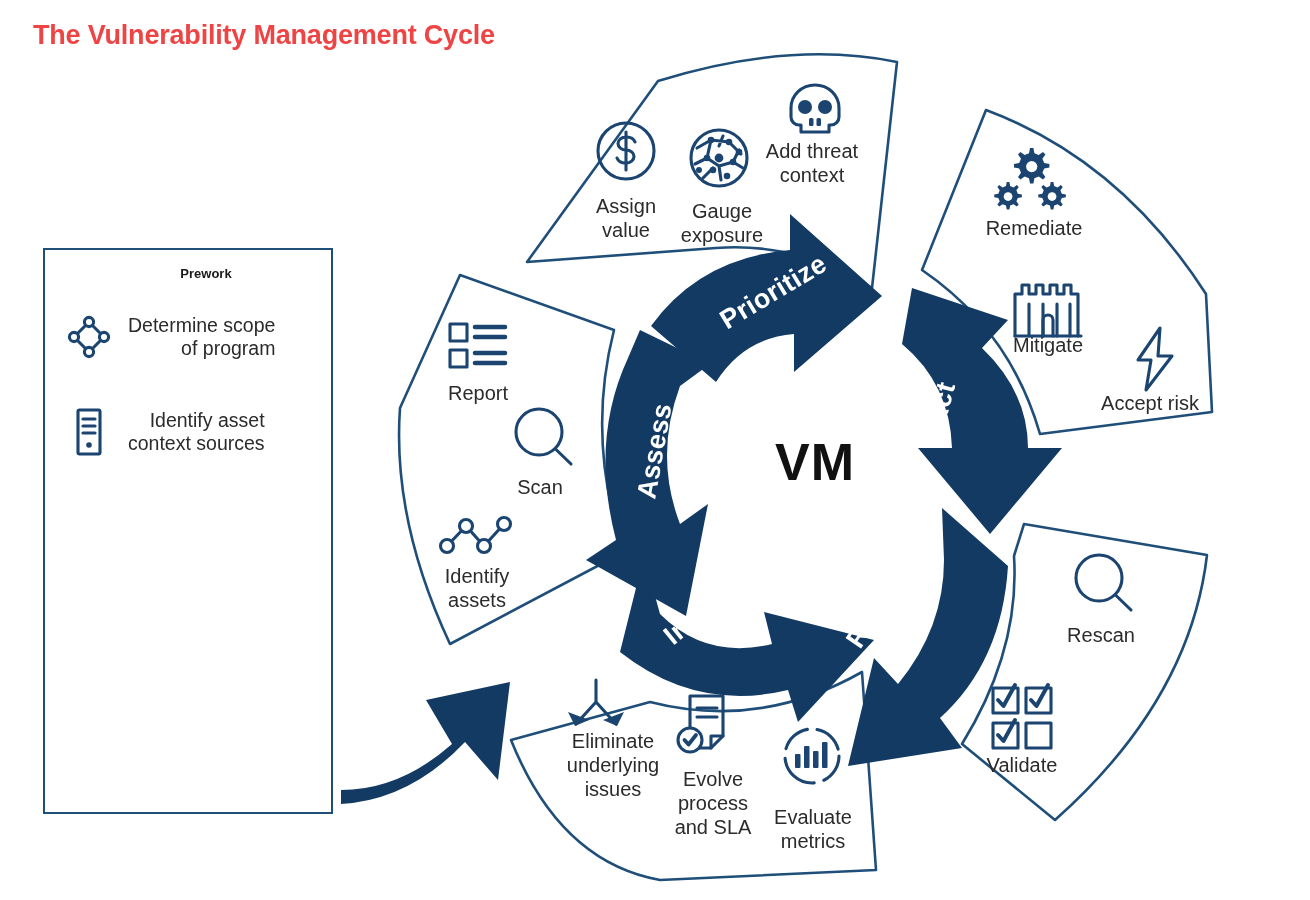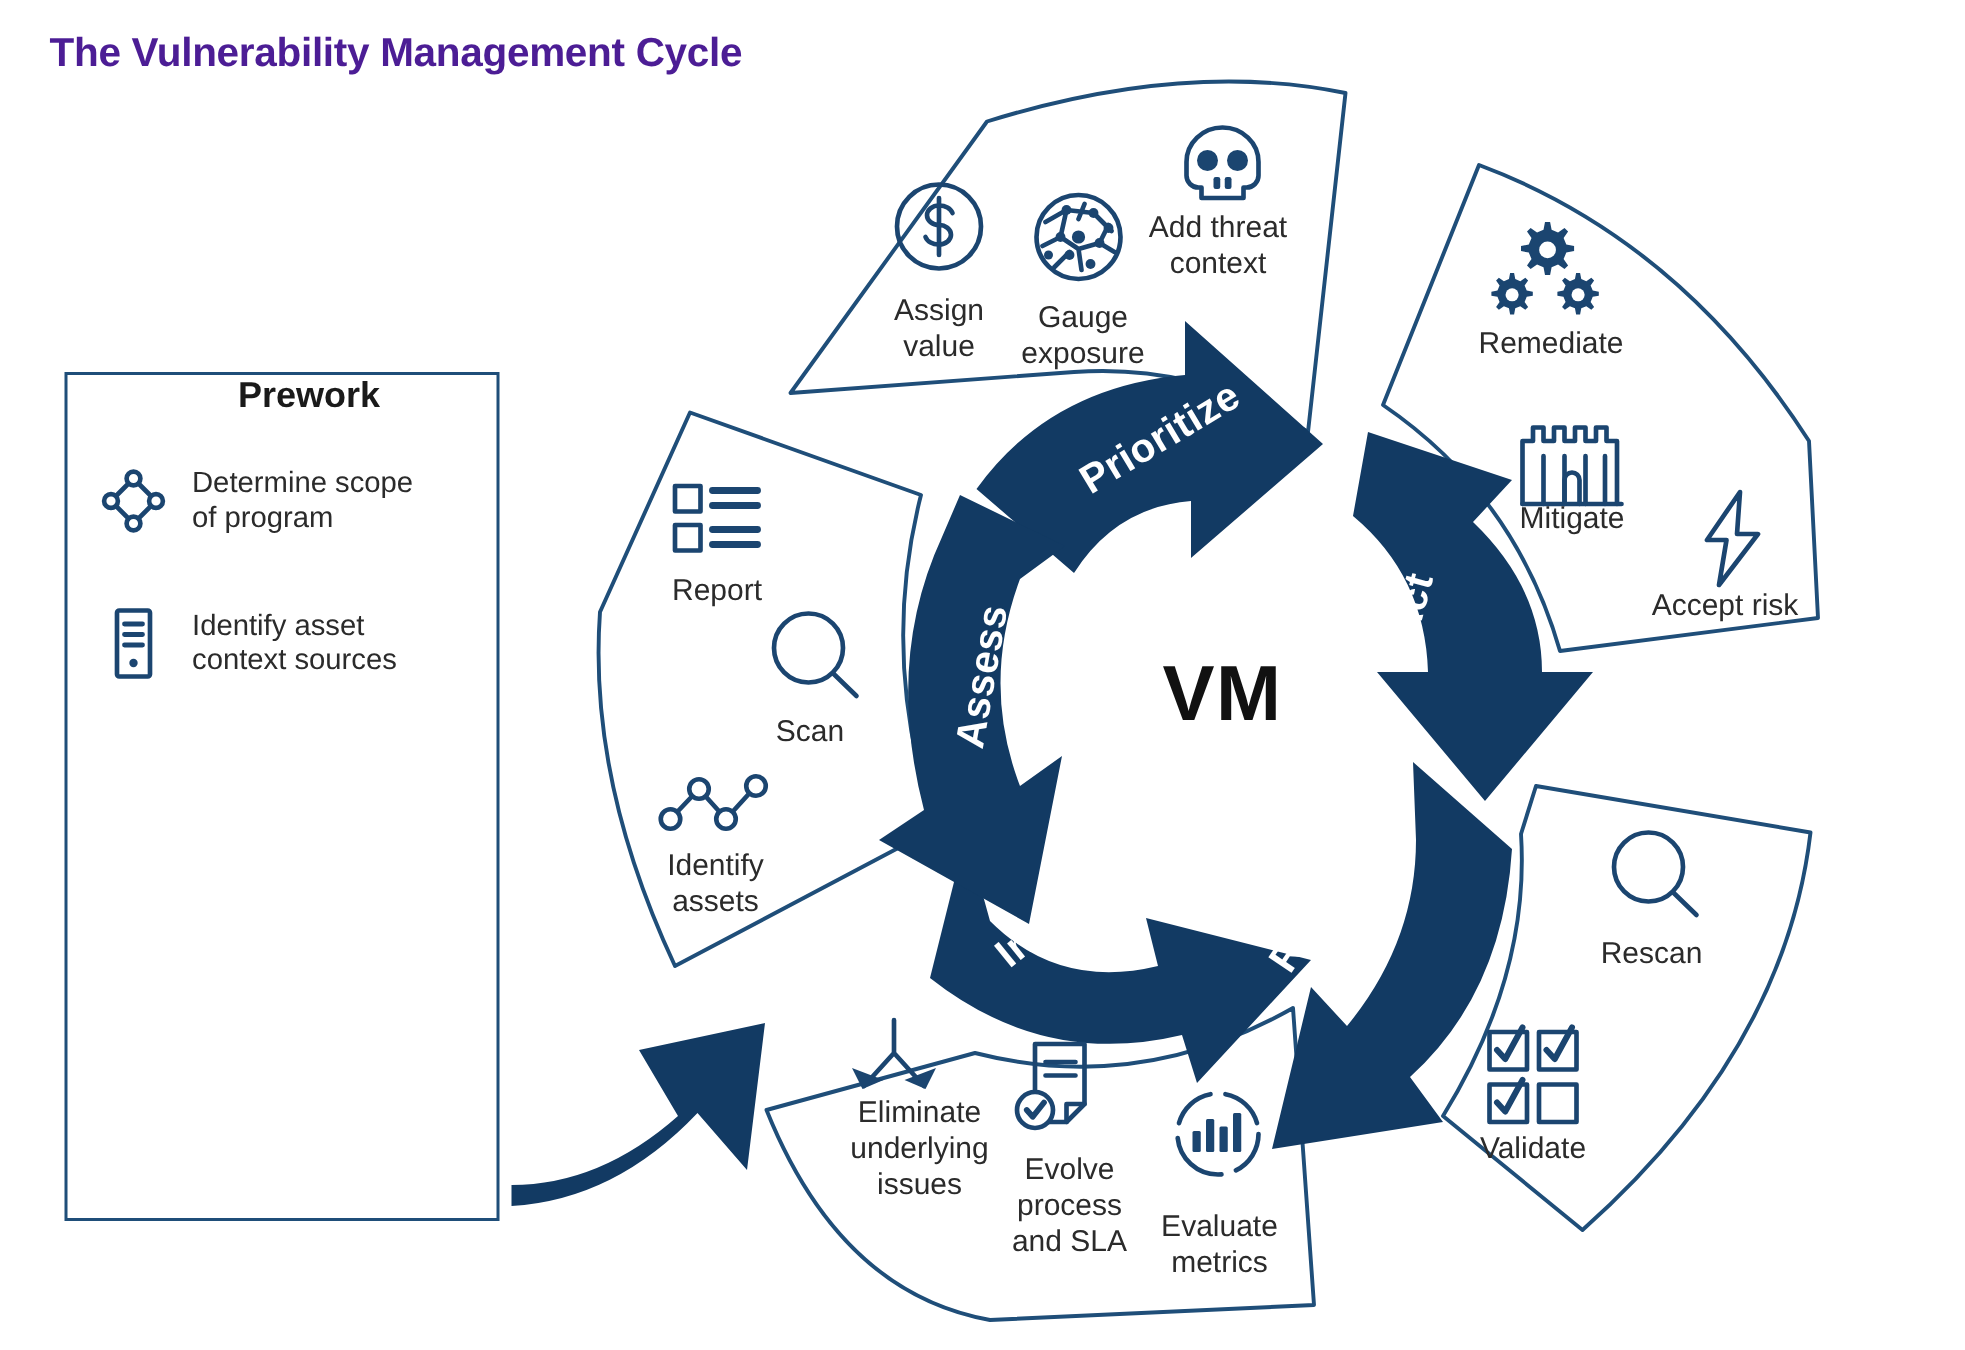--- a/index.html
+++ b/index.html
@@ -1,35 +1,35 @@
 <!DOCTYPE html>
 <html><head>
 <meta charset="utf-8">
 <style>
   html,body{margin:0;padding:0;background:#ffffff;}
   body{width:1310px;height:900px;position:relative;overflow:hidden;
        font-family:"Liberation Sans","DejaVu Sans",sans-serif;color:#231f20;}
 
   #page-title{
     position:absolute;left:33px;top:20px;
-    font-size:27px;font-weight:bold;letter-spacing:-0.2px;color:#4c1d95;
+    font-size:27px;font-weight:bold;letter-spacing:-0.2px;color:#ef4444;
   }
 
   
   #prework-panel{
     position:absolute;left:43px;top:248px;width:290px;height:566px;
     border:2.5px solid #1f4e79;background:#ffffff;box-sizing:border-box;
   }
   #prework-heading{
-    text-align:center;font-size:24px;font-weight:bold;color:#1a1a1a;padding-left:36px;
+    text-align:center;margin-top:16px;font-size:13px;font-weight:bold;color:#1a1a1a;padding-left:36px;
   }
   #prework-list{
     margin-top:14px;display:flex;flex-direction:column;gap:11px;
   }
-  .prework-item{display:flex;align-items:center;gap:13px;padding-left:18px;height:84px;}
+  .prework-item{display:flex;align-items:center;gap:13px;padding-left:18px;height:84px;text-align:right;}
   .prework-icon{width:52px;min-width:52px;height:52px;display:flex;align-items:center;justify-content:center;}
   .prework-text{font-size:19.5px;line-height:1.2;color:#2b2b2b;white-space:pre-line;}
 
   
   #cycle-stage{position:absolute;left:0;top:0;width:1310px;height:900px;pointer-events:none;}
   #cycle-stage svg{position:absolute;left:0;top:0;}
 
   .petal{fill:#ffffff;stroke:#1f4e79;stroke-width:2.6;stroke-linejoin:round;}
   .arrow{fill:#123a63;}
   .arrow-label{fill:#ffffff;font-family:"Liberation Sans",sans-serif;

